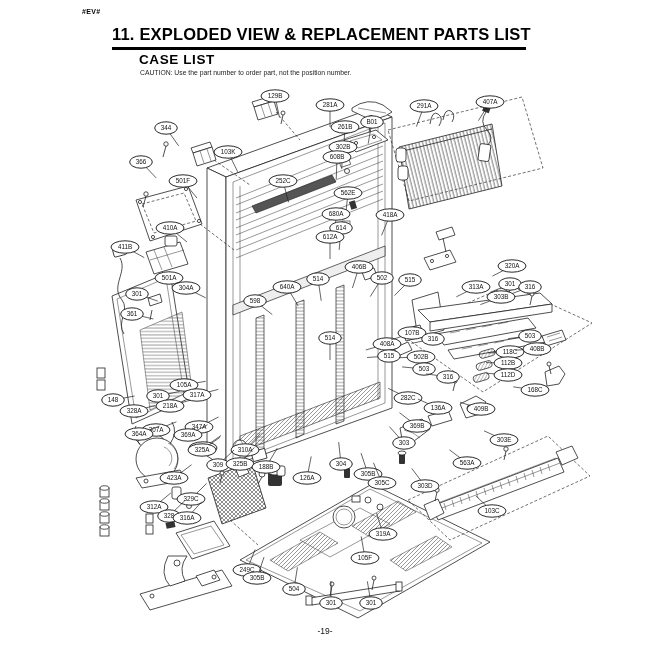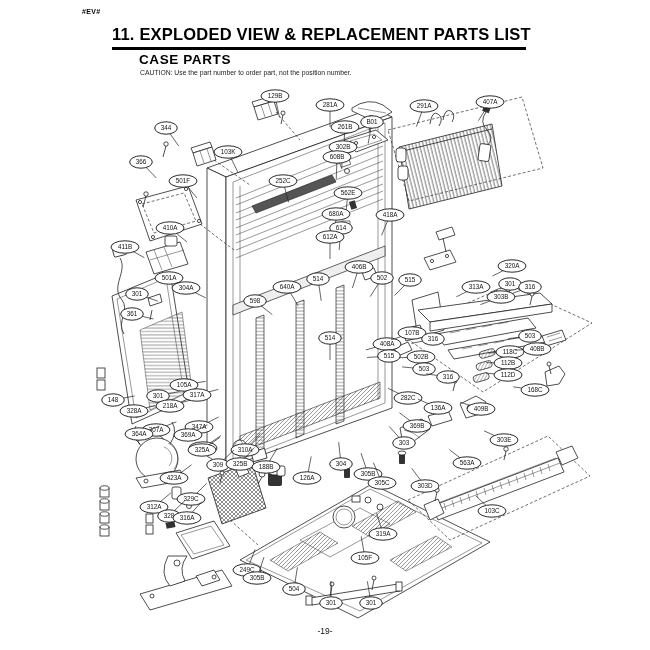--- a/index.html
+++ b/index.html
@@ -22,21 +22,21 @@
   svg text.callout-label{font-family:"Liberation Sans",sans-serif;font-size:6.3px;fill:#111;}
 </style>
 </head>
 <body>
 
 <div class="page">
 
   <div class="doc-code">#EV#</div>
   <div class="page-title">11. EXPLODED VIEW &amp; REPLACEMENT PARTS LIST</div>
   <div class="title-rule"></div>
-  <div class="section-title">CASE PARTS</div>
+  <div class="section-title">CASE LIST</div>
   <div class="caution">CAUTION: Use the part number to order part, not the position number.</div>
 
   <svg id="diagram-svg" class="diagram" width="650" height="650" viewBox="0 0 650 650">
     <defs>
       <pattern id="fins" width="3.5" height="8" patternUnits="userSpaceOnUse" patternTransform="rotate(-14)">
         <line x1="1" y1="0" x2="1" y2="8" stroke="#333" stroke-width="0.7"></line>
       </pattern>
       <pattern id="diag" width="4" height="4" patternUnits="userSpaceOnUse">
         <line x1="0" y1="4" x2="4" y2="0" stroke="#444" stroke-width="0.55"></line>
       </pattern>

